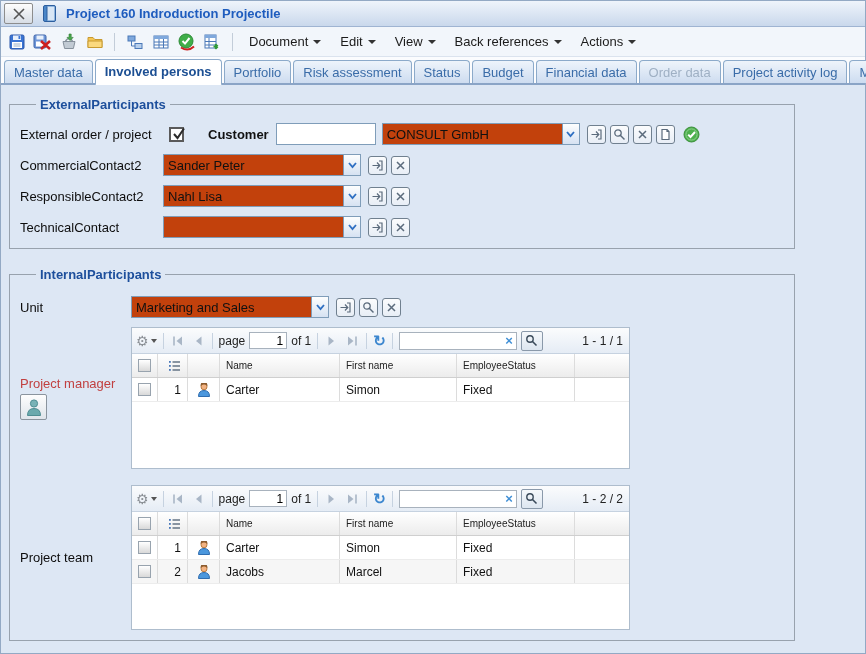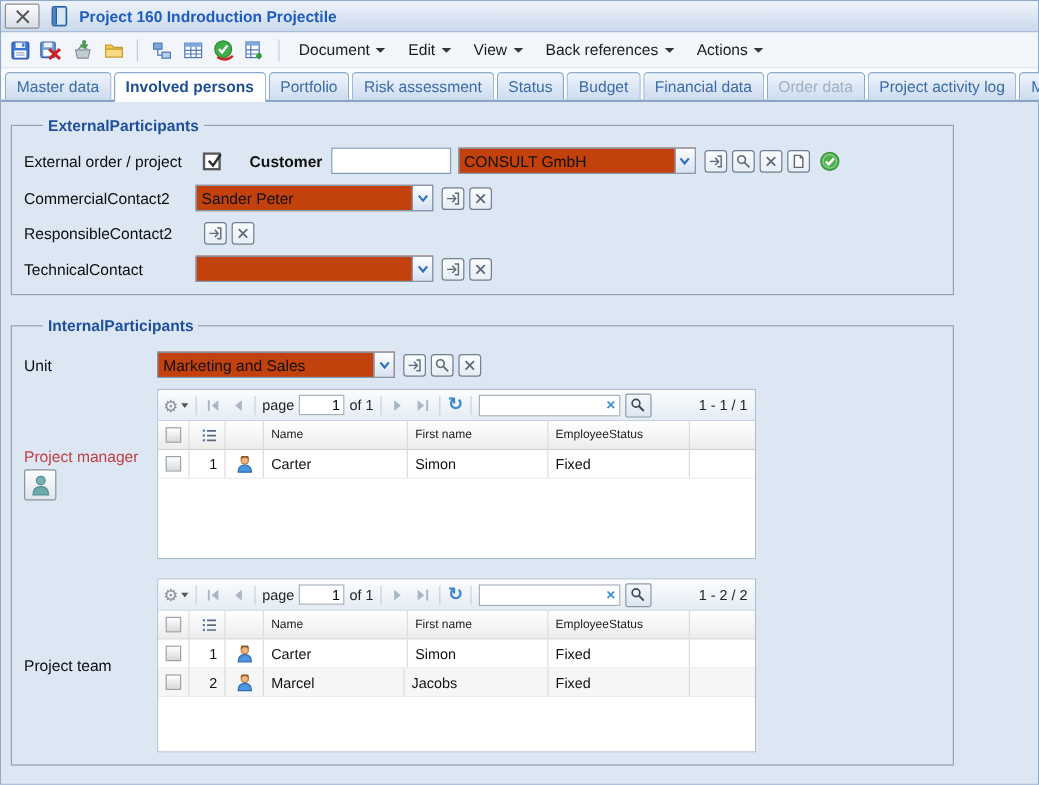--- a/index.html
+++ b/index.html
@@ -37,21 +37,21 @@
   }
   .tico { width: 19px; height: 19px; display: flex; align-items: center; justify-content: center; }
   .tsep { width: 1px; height: 18px; background: #c3cdd9; margin: 0 3px; }
   .menu-item { display: flex; align-items: center; gap: 5px; padding: 3px 6px; color: #1b1b1b; cursor: default; }
   .caret { width: 0; height: 0; border-left: 4px solid transparent; border-right: 4px solid transparent; border-top: 4px solid #333; }
 
   
   .tabstrip {
     height: 28px; flex: 0 0 28px;
     background: #fbfcfe;
-    display: flex; align-items: flex-start; gap: 2px; padding: 3px 0 0 3px;
+    display: flex; align-items: center; gap: 2px; padding: 3px 0 0 3px;
     border-bottom: 2px solid #8aa4c6;
   }
   .tab {
     padding: 4px 9px 3px 9px;
     border: 1px solid #8caaca; border-bottom: none;
     border-radius: 4px 4px 0 0;
     background: linear-gradient(#eef4fb, #cddcf0);
     color: #3a6ca8; white-space: nowrap; cursor: default;
   }
   .tab.active { background: #fff; color: #1c4f93; font-weight: bold; padding-bottom: 5px; margin-bottom: -2px; border-bottom: 2px solid #fff; }
@@ -328,20 +328,28 @@
         </button>
         <button class="ibtn">
           <svg width="11" height="11" viewBox="0 0 11 11">
               <path d="M2 2 L9 9 M9 2 L2 9" stroke="#5b6b7c" stroke-width="1.5" fill="none"></path>
             </svg>
         </button>
       </div>
 
       <div class="frow">
         <span class="flabel">ResponsibleContact2</span>
+        <div class="combo">
+          <span class="val">Nahl Lisa</span>
+          <span class="trig">
+              <svg width="9" height="7" viewBox="0 0 9 7">
+                <path d="M1 1 L4.5 5.2 L8 1" stroke="#2e6fc2" stroke-width="1.8" fill="none"></path>
+              </svg>
+            </span>
+        </div>
         <button class="ibtn" style="margin-left:7px;">
           <svg width="13" height="13" viewBox="0 0 13 13">
               <path d="M8 2 h3 v9 h-3" stroke="#5b6b7c" fill="none" stroke-width="1.2"></path>
               <path d="M1.5 6.5 h7 M6 3.5 l2.8 3 L6 9.5" stroke="#5b6b7c" fill="none" stroke-width="1.2"></path>
             </svg>
         </button>
         <button class="ibtn">
           <svg width="11" height="11" viewBox="0 0 11 11">
               <path d="M2 2 L9 9 M9 2 L2 9" stroke="#5b6b7c" stroke-width="1.5" fill="none"></path>
             </svg>
@@ -607,22 +615,22 @@
                 <span class="gridcb"></span>
               </span>
             <span class="gcell c-num">2</span>
             <span class="gcell c-ico">
                 <svg width="16" height="16" viewBox="0 0 16 16">
                   <circle cx="8" cy="4.8" r="3" fill="#f2b282" stroke="#b97a3e"></circle>
                   <path d="M4.2 4 q3.8 -3.6 7.6 0 l-1 -3 h-5.6 z" fill="#8a5a2e"></path>
                   <path d="M2.5 14.5 q0 -6 5.5 -6 q5.5 0 5.5 6 z" fill="#4b97dd" stroke="#2f6db0"></path>
                 </svg>
               </span>
+            <span class="gcell c-name">Jacobs</span>
             <span class="gcell c-first">Marcel</span>
-            <span class="gcell c-name">Jacobs</span>
             <span class="gcell c-status">Fixed</span>
             <span class="gcell c-rest"></span>
           </div>
           <div class="gbody"></div>
         </div>
       </div>
 
     </fieldset>
   </div>
 </div>

